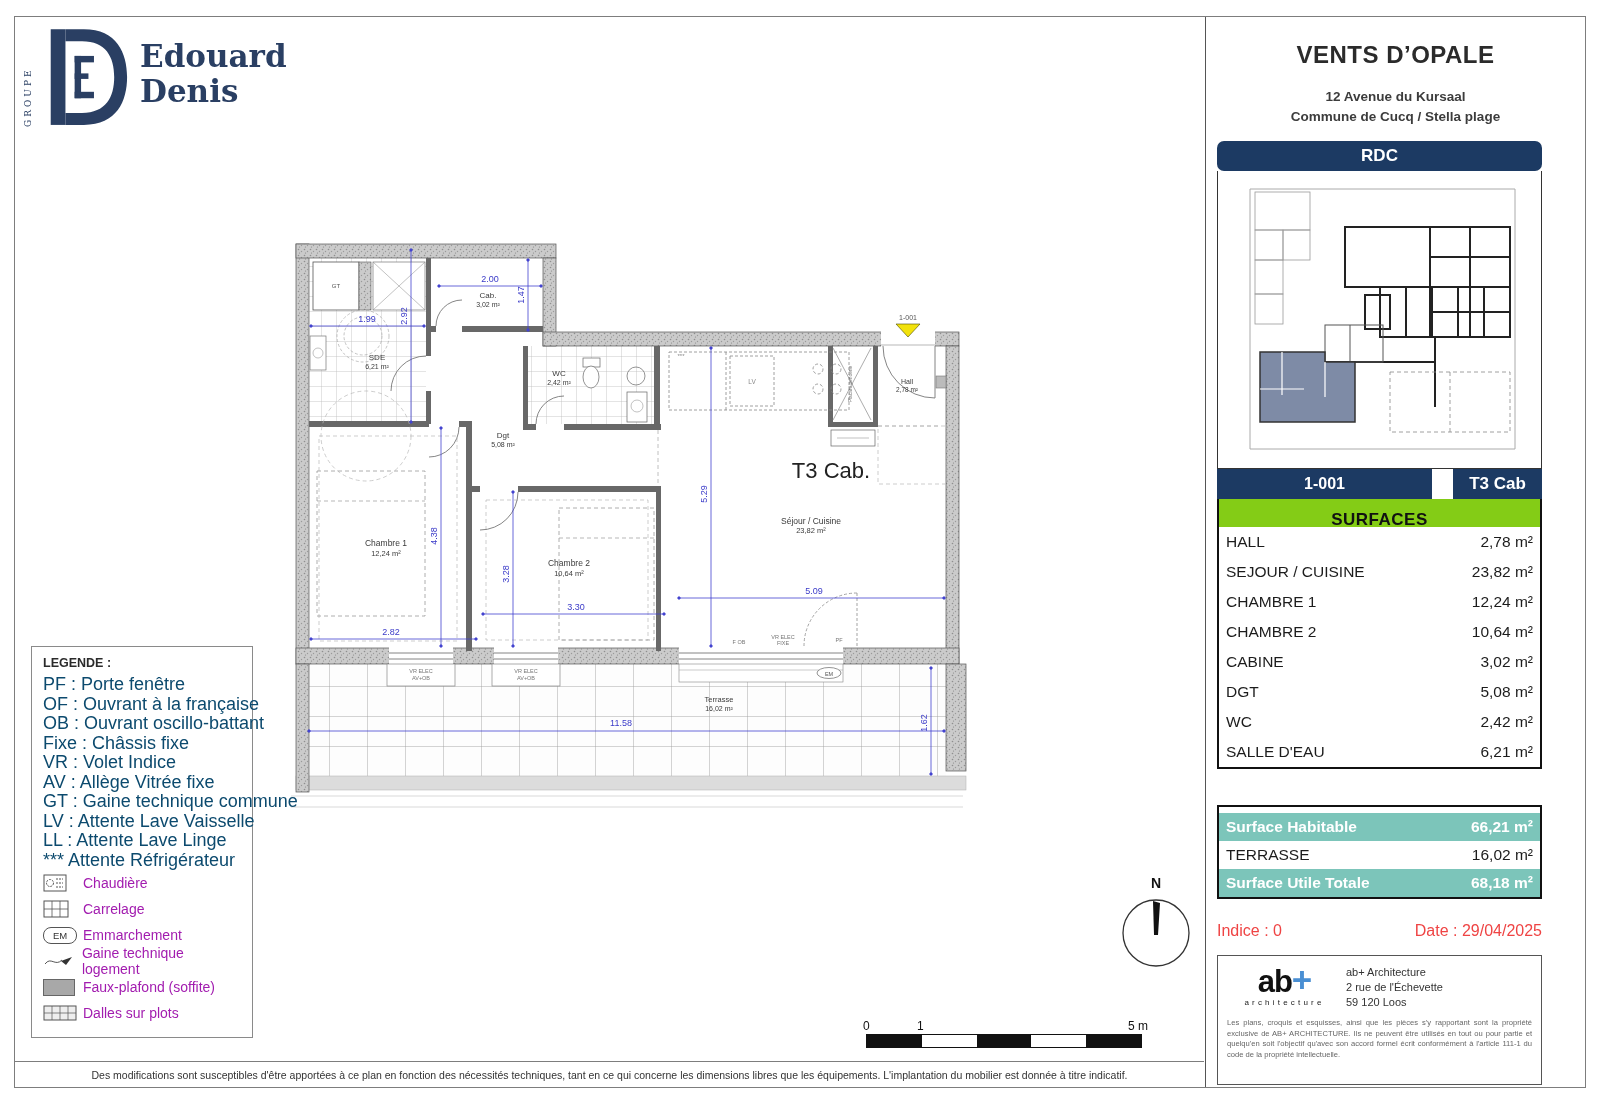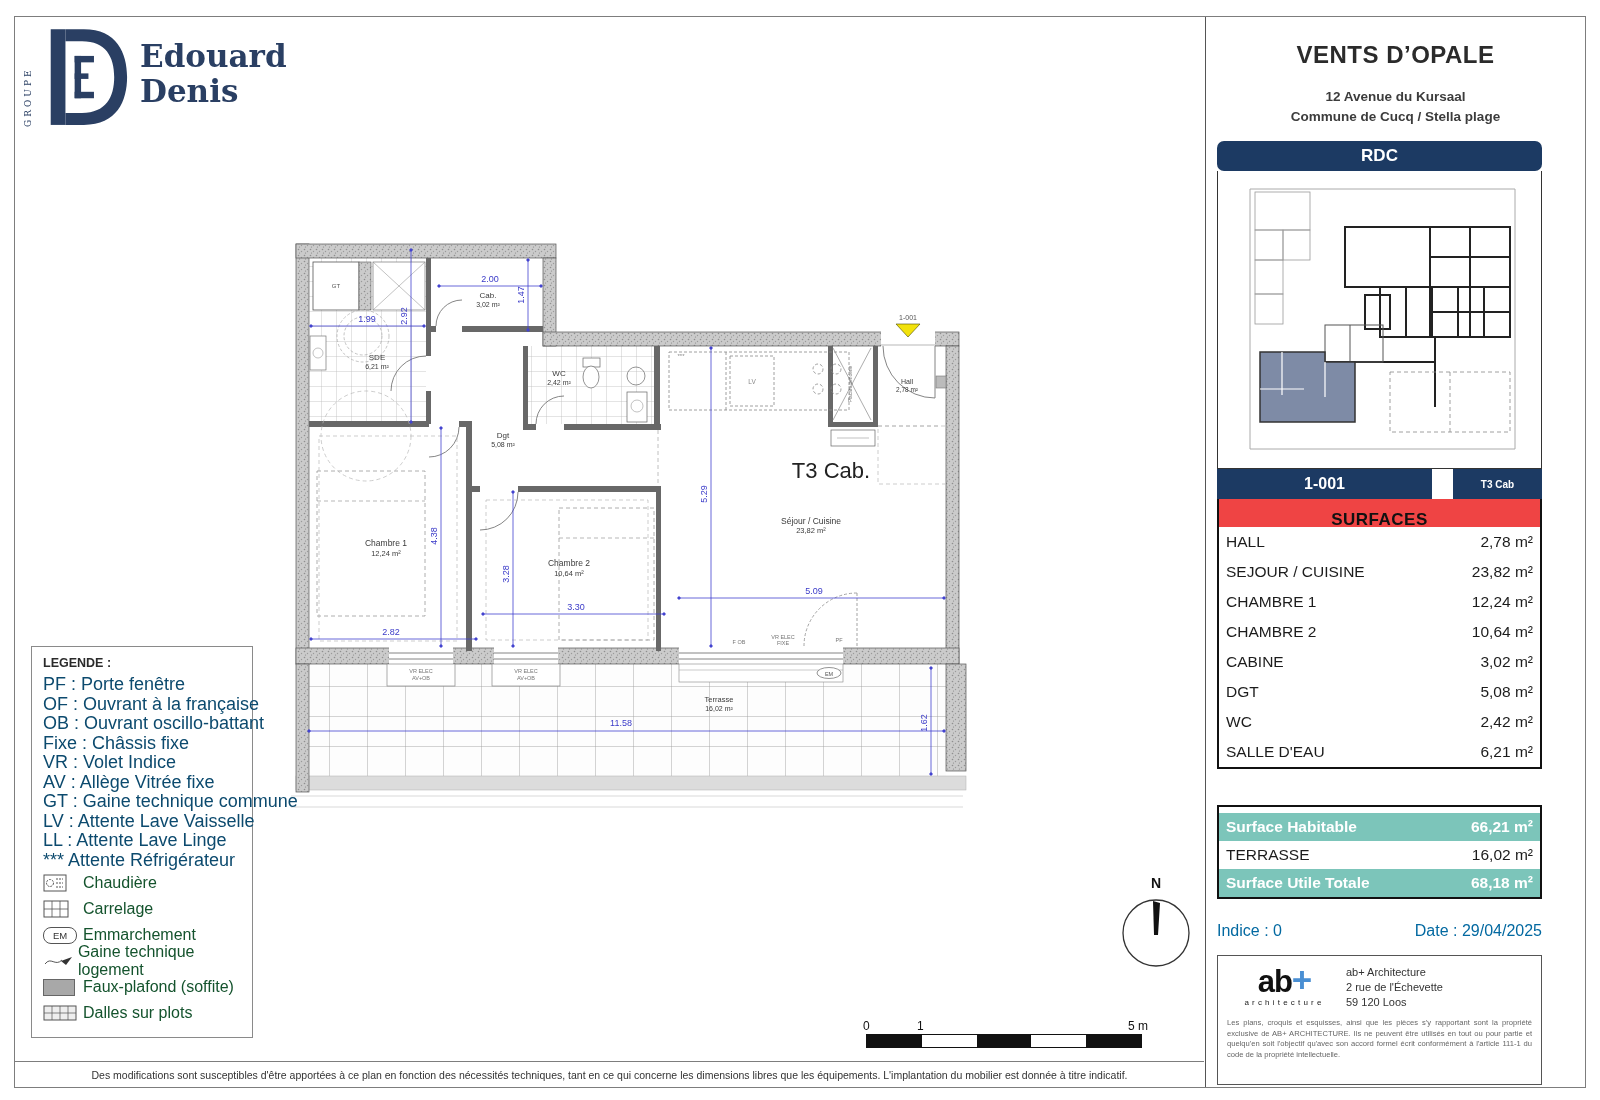--- a/index.html
+++ b/index.html
@@ -13,21 +13,21 @@
              font-size:9px;letter-spacing:3px;color:#2a3f63;height:104px;margin-right:3px;padding-top:2px;}
   .ed-name{margin-left:12px;padding-top:16px;font-family:"DejaVu Serif",serif;
            font-weight:bold;font-size:31px;line-height:35px;color:#2a3f63;}
   
   .legend{position:absolute;left:16px;top:629px;width:222px;height:392px;
           border:1px solid #8a8a8a;padding:9px 11px;box-sizing:border-box;background:#fff;}
   .legend-title{font-size:12.5px;font-weight:bold;color:#2b2b2b;margin-bottom:5px;}
   .legend-line{font-size:18px;color:#0c4a6e;line-height:19.5px;white-space:nowrap;}
   .legend-icon-row{display:flex;align-items:center;height:26px;}
   .legend-icon-cell{width:40px;display:flex;justify-content:flex-start;align-items:center;}
-  .legend-icon-label{font-size:16px;color:#14532d;}
+  .legend-icon-label{font-size:14px;color:#a21caf;}
   .em-pill{width:32px;height:15px;border:1.2px solid #555;border-radius:8px;
            font-size:9.5px;color:#333;display:flex;align-items:center;justify-content:center;}
   .fp-swatch{width:30px;height:15px;background:#a8a8a8;border:1px solid #666;}
   
   .compass{position:absolute;left:1096px;top:858px;width:90px;text-align:center;}
   .compass-n{font-size:14px;font-weight:bold;color:#111;}
   .scalebar{position:absolute;left:851px;top:1002px;width:276px;height:30px;}
   .scalebar-ticks{position:relative;height:15px;font-size:12px;color:#111;}
   .scalebar-ticks .t0{position:absolute;left:-3px;top:0;}
   .scalebar-ticks .t1{position:absolute;left:51px;top:0;}
@@ -48,40 +48,40 @@
            font-size:13.5px;font-weight:bold;color:#3c3c3c;line-height:20px;}
   .band{position:absolute;left:11px;width:325px;background:#1c3a63;color:#fff;
         display:flex;align-items:center;justify-content:center;font-weight:bold;border-radius:7px;}
   .band-rdc{top:124px;height:30px;font-size:17px;}
   .keyplan-box{position:absolute;left:11px;top:154px;width:325px;height:298px;
                border:1px solid #333;border-top:none;box-sizing:border-box;background:#fff;}
   .unit-band{position:absolute;left:11px;top:452px;width:325px;height:30px;display:flex;}
   .unit-cell{background:#1c3a63;color:#fff;display:flex;align-items:center;justify-content:center;
              font-weight:bold;}
   .unit-cell.c1{width:215px;font-size:16px;}
-  .unit-cell.c2{flex:1;margin-left:21px;font-size:10px;}
+  .unit-cell.c2{flex:1;margin-left:21px;font-size:17px;}
   .surf-band{position:absolute;left:11px;top:482px;width:325px;height:44px;box-sizing:border-box;
              border-left:2.5px solid #111;border-right:2.5px solid #111;border-bottom:3px solid #111;
              display:flex;align-items:center;justify-content:center;
-             font-size:17px;font-weight:bold;color:#111;letter-spacing:.5px;background:#ef4444;}
+             font-size:17px;font-weight:bold;color:#111;letter-spacing:.5px;background:#84cc16;}
   .surf-table{position:absolute;left:11px;top:510px;width:325px;box-sizing:border-box;
               border-left:2.5px solid #111;border-right:2.5px solid #111;border-bottom:2.5px solid #111;
               background:#fff;}
   .surf-row{display:flex;align-items:center;height:30px;font-size:15.5px;color:#1c1c1c;}
   .surf-row .lab{padding-left:7px;flex:1;}
   .surf-row .val{padding-right:7px;text-align:right;}
   .totals-box{position:absolute;left:11px;top:788px;width:325px;box-sizing:border-box;
               border:2.5px solid #111;background:#fff;padding-top:6px;}
   .tot-row{display:flex;align-items:center;height:28px;font-size:15.5px;}
   .tot-row .lab{padding-left:7px;flex:1;}
   .tot-row .val{padding-right:7px;text-align:right;}
   .tot-teal{background:#7cc5ba;color:#fff;font-weight:bold;}
   .tot-white{color:#1c1c1c;}
   .meta-row{position:absolute;left:11px;top:905px;width:325px;display:flex;
-            justify-content:space-between;font-size:16px;color:#0369a1;}
+            justify-content:space-between;font-size:16px;color:#ef4444;}
   .arch-box{position:absolute;left:11px;top:938px;width:325px;height:130px;
             border:1px solid #555;box-sizing:border-box;background:#fff;}
   .abplus{position:absolute;left:14px;top:8px;width:105px;text-align:center;}
   .abplus .big{font-size:31px;font-weight:bold;color:#111;letter-spacing:-1px;line-height:32px;}
   .abplus .plus{color:#4a8fd3;font-size:35px;}
   .abplus .sub{font-size:8px;letter-spacing:3.2px;color:#222;margin-top:0px;}
   .arch-addr{position:absolute;left:128px;top:9px;font-size:11px;color:#333;line-height:15px;}
   .arch-notice{position:absolute;left:0;top:62px;padding:0 9px;font-size:7.6px;color:#666;
                line-height:10.6px;text-align:justify;}
   

